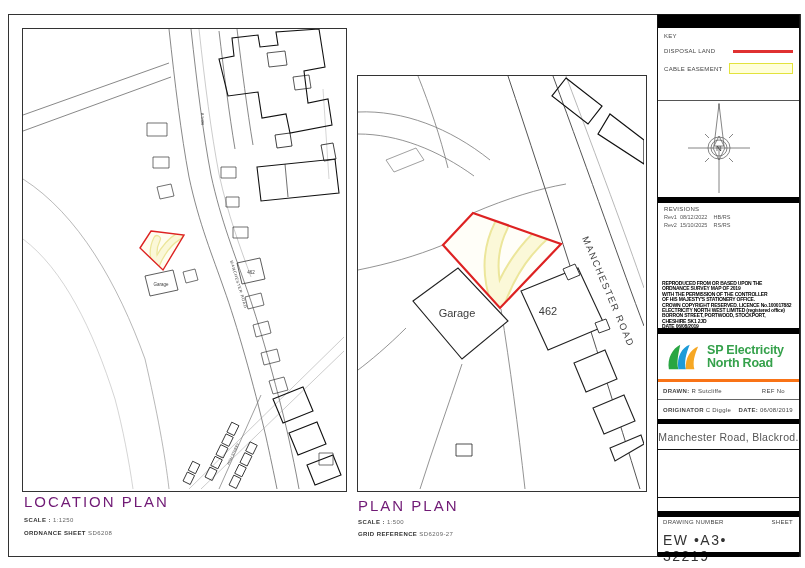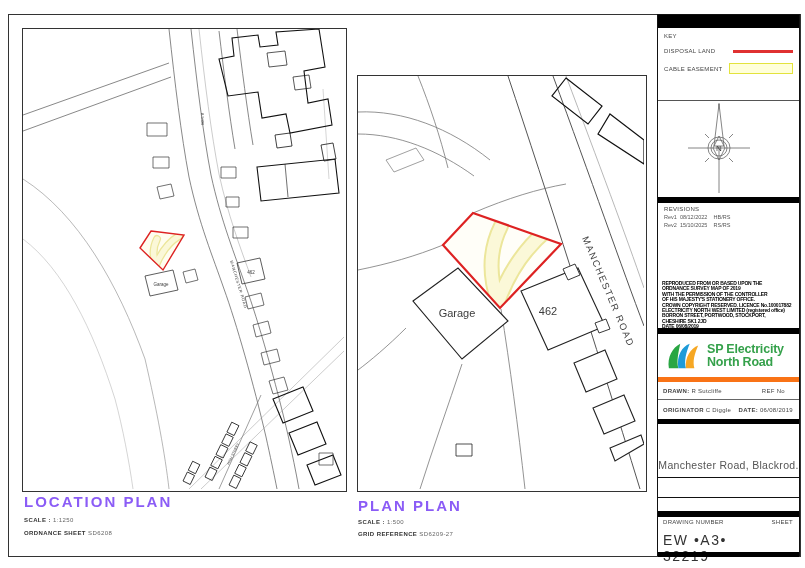--- a/index.html
+++ b/index.html
@@ -2,21 +2,21 @@
 <html><head>
 <meta charset="utf-8">
 <style>
   html,body{margin:0;padding:0;background:#e8e8e8;}
   .sheet{position:relative;width:805px;height:568px;background:#ffffff;overflow:hidden;
          font-family:"Liberation Sans",sans-serif;color:#333;}
   .frame{position:absolute;left:8px;top:14px;width:791px;height:541px;border:1px solid #333;}
   .plan-box{position:absolute;border:1px solid #333;background:#fff;}
   .loc-box{left:22px;top:28px;width:323px;height:462px;}
   .site-box{left:357px;top:75px;width:288px;height:415px;}
-  .plan-title{position:absolute;font-size:15px;letter-spacing:2px;color:#8b5cf6;font-weight:700;text-align:center;}
+  .plan-title{position:absolute;font-size:15px;letter-spacing:2px;color:#701a75;font-weight:400;text-align:center;}
   .plan-meta{position:absolute;font-size:6px;letter-spacing:.4px;color:#666;}
   .plan-meta b{color:#333;font-weight:bold;}
   svg text{font-family:"Liberation Sans",sans-serif;fill:#3c3c3c;}
   
   .tb{position:absolute;left:657px;top:14px;width:143px;height:542px;border:1px solid #111;
       box-sizing:border-box;background:#fff;}
   .tb section,.tb .bar{position:absolute;left:0;right:0;box-sizing:border-box;}
   .bar{background:#000;}
   .bar1{top:0;height:13px;}
   .key-sec{top:13px;height:73px;padding:5px 6px;border-bottom:1px solid #555;}
@@ -25,30 +25,30 @@
   .swatch-line{width:60px;height:3px;background:#e03131;}
   .swatch-box{width:62px;height:9px;background:#ffffd9;border:1px solid #e3e33c;}
   .compass-sec{top:86px;height:96px;}
   .compass-sec svg{margin-left:26px;}
   .bar2{top:182px;height:6px;}
   .rev-sec{top:188px;height:42px;padding:3px 6px;}
   .rev-row{font-size:5.5px;color:#555;white-space:pre;margin-top:2px;}
   .copy-sec{top:266px;height:47px;padding:0 4px;overflow:hidden;}
   .copy-line{font-size:5px;line-height:5.4px;font-weight:bold;color:#000;letter-spacing:-.2px;white-space:nowrap;}
   .bar3{top:313px;height:6px;}
-  .logo-sec{top:319px;height:48px;border-bottom:5px solid #f97316;display:flex;align-items:center;
+  .logo-sec{top:319px;height:48px;border-bottom:3px solid #f97316;display:flex;align-items:center;
             gap:6px;padding-left:9px;}
   .logo-text{color:#35a14b;font-weight:bold;font-size:12.5px;line-height:13px;letter-spacing:-.2px;}
   .drawn-row{top:367px;height:18px;border-bottom:1px solid #666;display:flex;align-items:center;
              justify-content:space-between;padding:0 14px 0 5px;}
   .orig-row{top:385px;height:19px;display:flex;align-items:center;justify-content:space-between;
             padding:0 6px 0 5px;}
   .bar4{top:404px;height:5px;}
   .proj-sec{top:409px;height:26px;border-bottom:1px solid #111;display:flex;align-items:center;
-            justify-content:center;margin-top:28px;}
+            justify-content:center;}
   .proj-title{font-size:10.5px;color:#555;letter-spacing:.3px;}
   .scale-sec{top:482px;height:14px;border-top:1px solid #111;padding:4px 5px 0 5px;}
   .bar5{top:496px;height:6px;}
   .dn-labels{top:502px;height:12px;display:flex;justify-content:space-between;padding:2px 6px 0 5px;}
   .dn-value{top:514px;height:23px;padding:3px 22px 0 5px;font-size:14px;letter-spacing:1.5px;color:#333;}
   .bar6{top:537px;height:5px;}
 </style>
 </head>
 <body>
 

